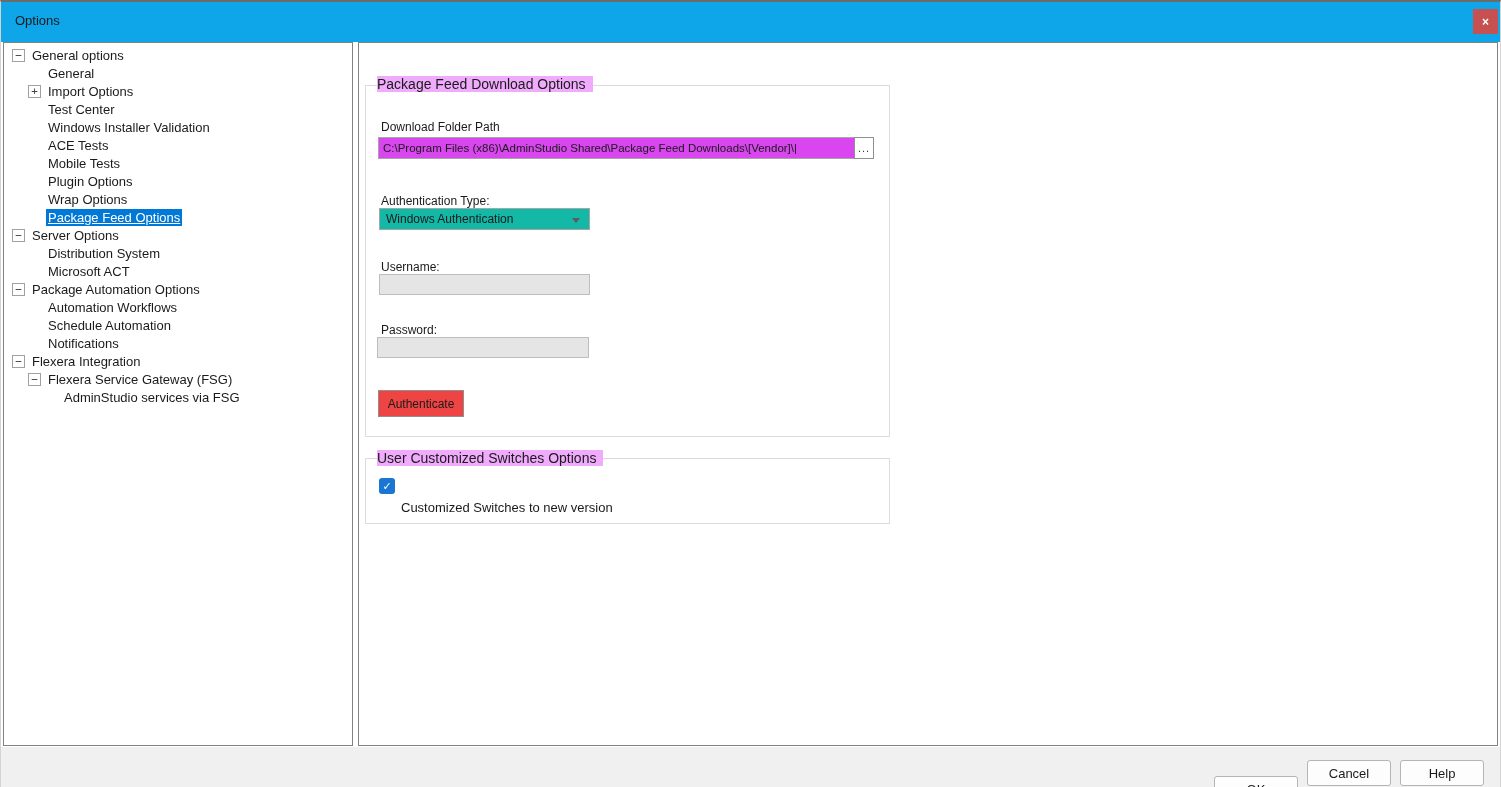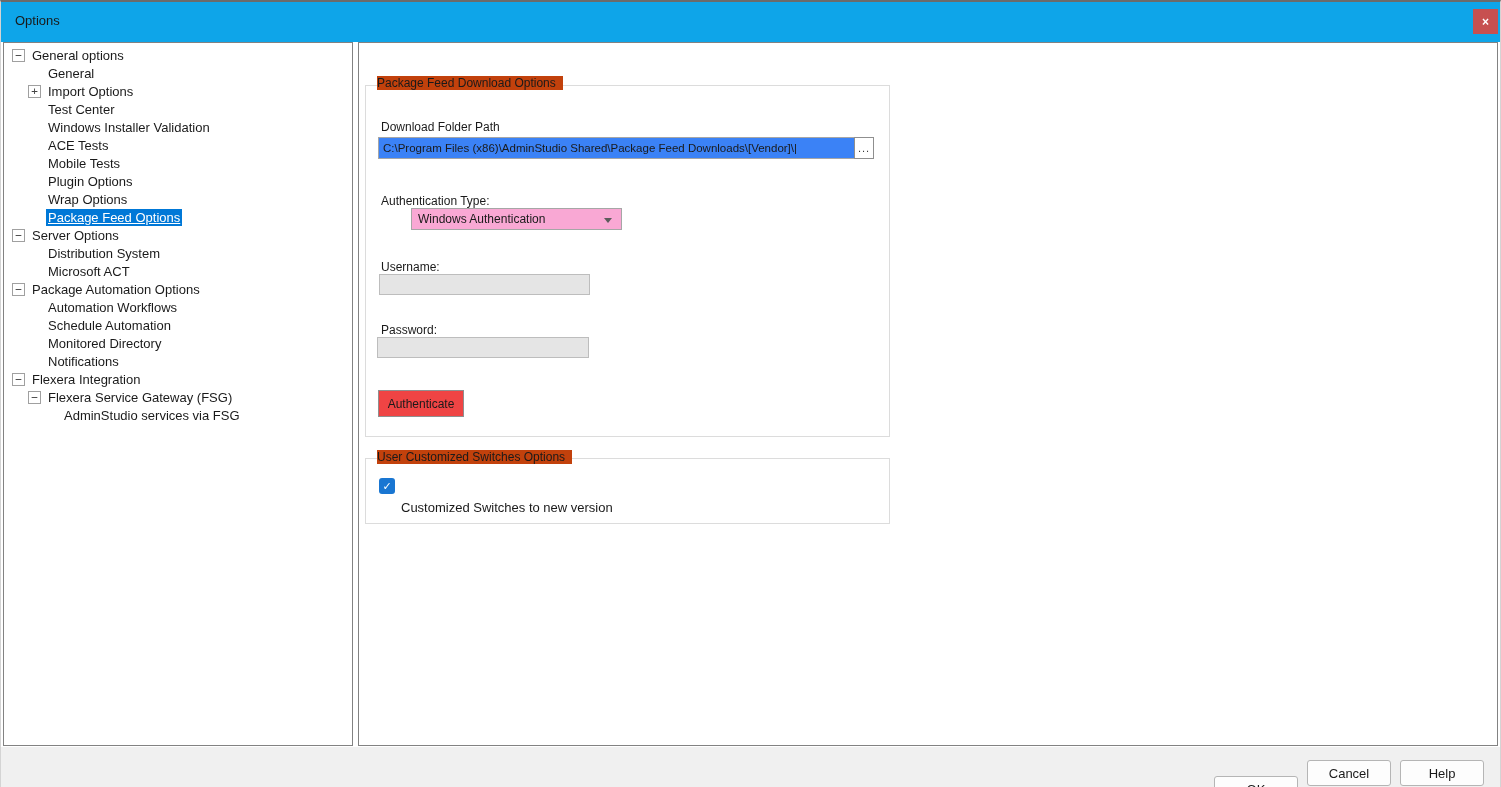--- a/index.html
+++ b/index.html
@@ -15,26 +15,26 @@
   .close-btn{position:absolute;right:2px;top:7px;width:25px;height:25px;background:var(--close);color:#fff;font-size:12px;font-weight:bold;display:flex;align-items:center;justify-content:center;cursor:default;}
   .tree-panel{position:absolute;left:2px;top:40px;width:350px;height:704px;border:1px solid var(--panelborder);background:#fff;overflow:hidden;padding-top:3px;}
   .tree-row{height:18px;display:flex;align-items:center;font-size:13px;white-space:nowrap;}
   .tree-row .expander{width:13px;height:13px;border:1px solid #a0a0a0;background:#fff;display:inline-flex;align-items:center;justify-content:center;font-size:11px;line-height:11px;color:#444;flex:0 0 13px;margin-right:5px;font-family:"DejaVu Sans Mono",monospace;}
   .tree-row .spacer{width:18px;flex:0 0 18px;}
   .lvl0{padding-left:8px;} .lvl1{padding-left:24px;} .lvl2{padding-left:40px;}
   .tree-label{padding:1px 2px;}
   .tree-row.selected .tree-label{background:var(--sel);color:#ffffff;text-decoration:underline;}
   .main-panel{position:absolute;left:357px;top:40px;width:1140px;height:704px;border:1px solid var(--panelborder);background:#fff;}
   .groupbox{position:absolute;border:1px solid var(--groupborder);background:#fff;}
-  .grouptitle{position:absolute;background:#c2410c;font-size:12px;color:var(--text);padding-right:7px;white-space:nowrap;}
+  .grouptitle{position:absolute;background:#f0abfc;font-size:14px;color:var(--text);padding-right:7px;white-space:nowrap;}
   .field-label{position:absolute;font-size:12px;color:var(--text);white-space:nowrap;margin-top:9px;}
-  .text-input{position:absolute;border:1px solid #a6a6a6;background:#3b82f6;font-family:"Liberation Sans",sans-serif;font-size:11.5px;color:var(--text);padding:0 4px;overflow:hidden;white-space:nowrap;}
+  .text-input{position:absolute;border:1px solid #a6a6a6;background:#d946ef;font-family:"Liberation Sans",sans-serif;font-size:11.5px;color:var(--text);padding:0 4px;overflow:hidden;white-space:nowrap;}
   .text-input:disabled,.text-input.disabled{background:#e5e5e5;border-color:#bdbdbd;}
   .browse-btn{position:absolute;border:1px solid #8f8f8f;background:#fff;font-size:11px;line-height:9px;color:#3a3a3a;display:flex;align-items:center;justify-content:center;letter-spacing:1px;cursor:default;}
-  .combo{position:absolute;border:1px solid #a6a6a6;background:#f9a8d4;display:flex;align-items:center;font-size:12px;padding-left:6px;cursor:default;margin-left:32px;}
+  .combo{position:absolute;border:1px solid #a6a6a6;background:#14b8a6;display:flex;align-items:center;font-size:12px;padding-left:6px;cursor:default;}
   .combo .arrow{position:absolute;right:9px;top:9px;width:0;height:0;border-left:4px solid transparent;border-right:4px solid transparent;border-top:5px solid #5c5c5c;}
   .btn{position:absolute;background:#ef4444;border:1px solid #8f8f8f;font-family:"Liberation Sans",sans-serif;font-size:12px;color:var(--text);display:flex;align-items:center;justify-content:center;cursor:default;}
   .checkbox{position:absolute;width:16px;height:16px;border-radius:3px;background:var(--chk);color:#fff;display:flex;align-items:center;justify-content:center;font-size:11px;cursor:default;}
   .checkbox-label{position:absolute;font-size:13px;color:var(--text);white-space:nowrap;margin-top:21px;}
   .footer{position:absolute;left:0;top:745px;width:100%;height:42px;background:var(--footer);}
   .footer .btn{width:84px;height:26px;top:13px;background:#fdfdfd;border:1px solid #b5b5b5;border-radius:3px;font-size:13px;}
 </style>
 </head>
 <body>
 
@@ -107,24 +107,20 @@
       <div class="tree-row lvl1">
         <span class="spacer"></span>
         <span class="tree-label">Automation Workflows</span>
       </div>
       <div class="tree-row lvl1">
         <span class="spacer"></span>
         <span class="tree-label">Schedule Automation</span>
       </div>
       <div class="tree-row lvl1">
         <span class="spacer"></span>
-        <span class="tree-label">Monitored Directory</span>
-      </div>
-      <div class="tree-row lvl1">
-        <span class="spacer"></span>
         <span class="tree-label">Notifications</span>
       </div>
       <div class="tree-row lvl0">
         <span class="expander">−</span>
         <span class="tree-label">Flexera Integration</span>
       </div>
       <div class="tree-row lvl1">
         <span class="expander">−</span>
         <span class="tree-label">Flexera Service Gateway (FSG)</span>
       </div>

